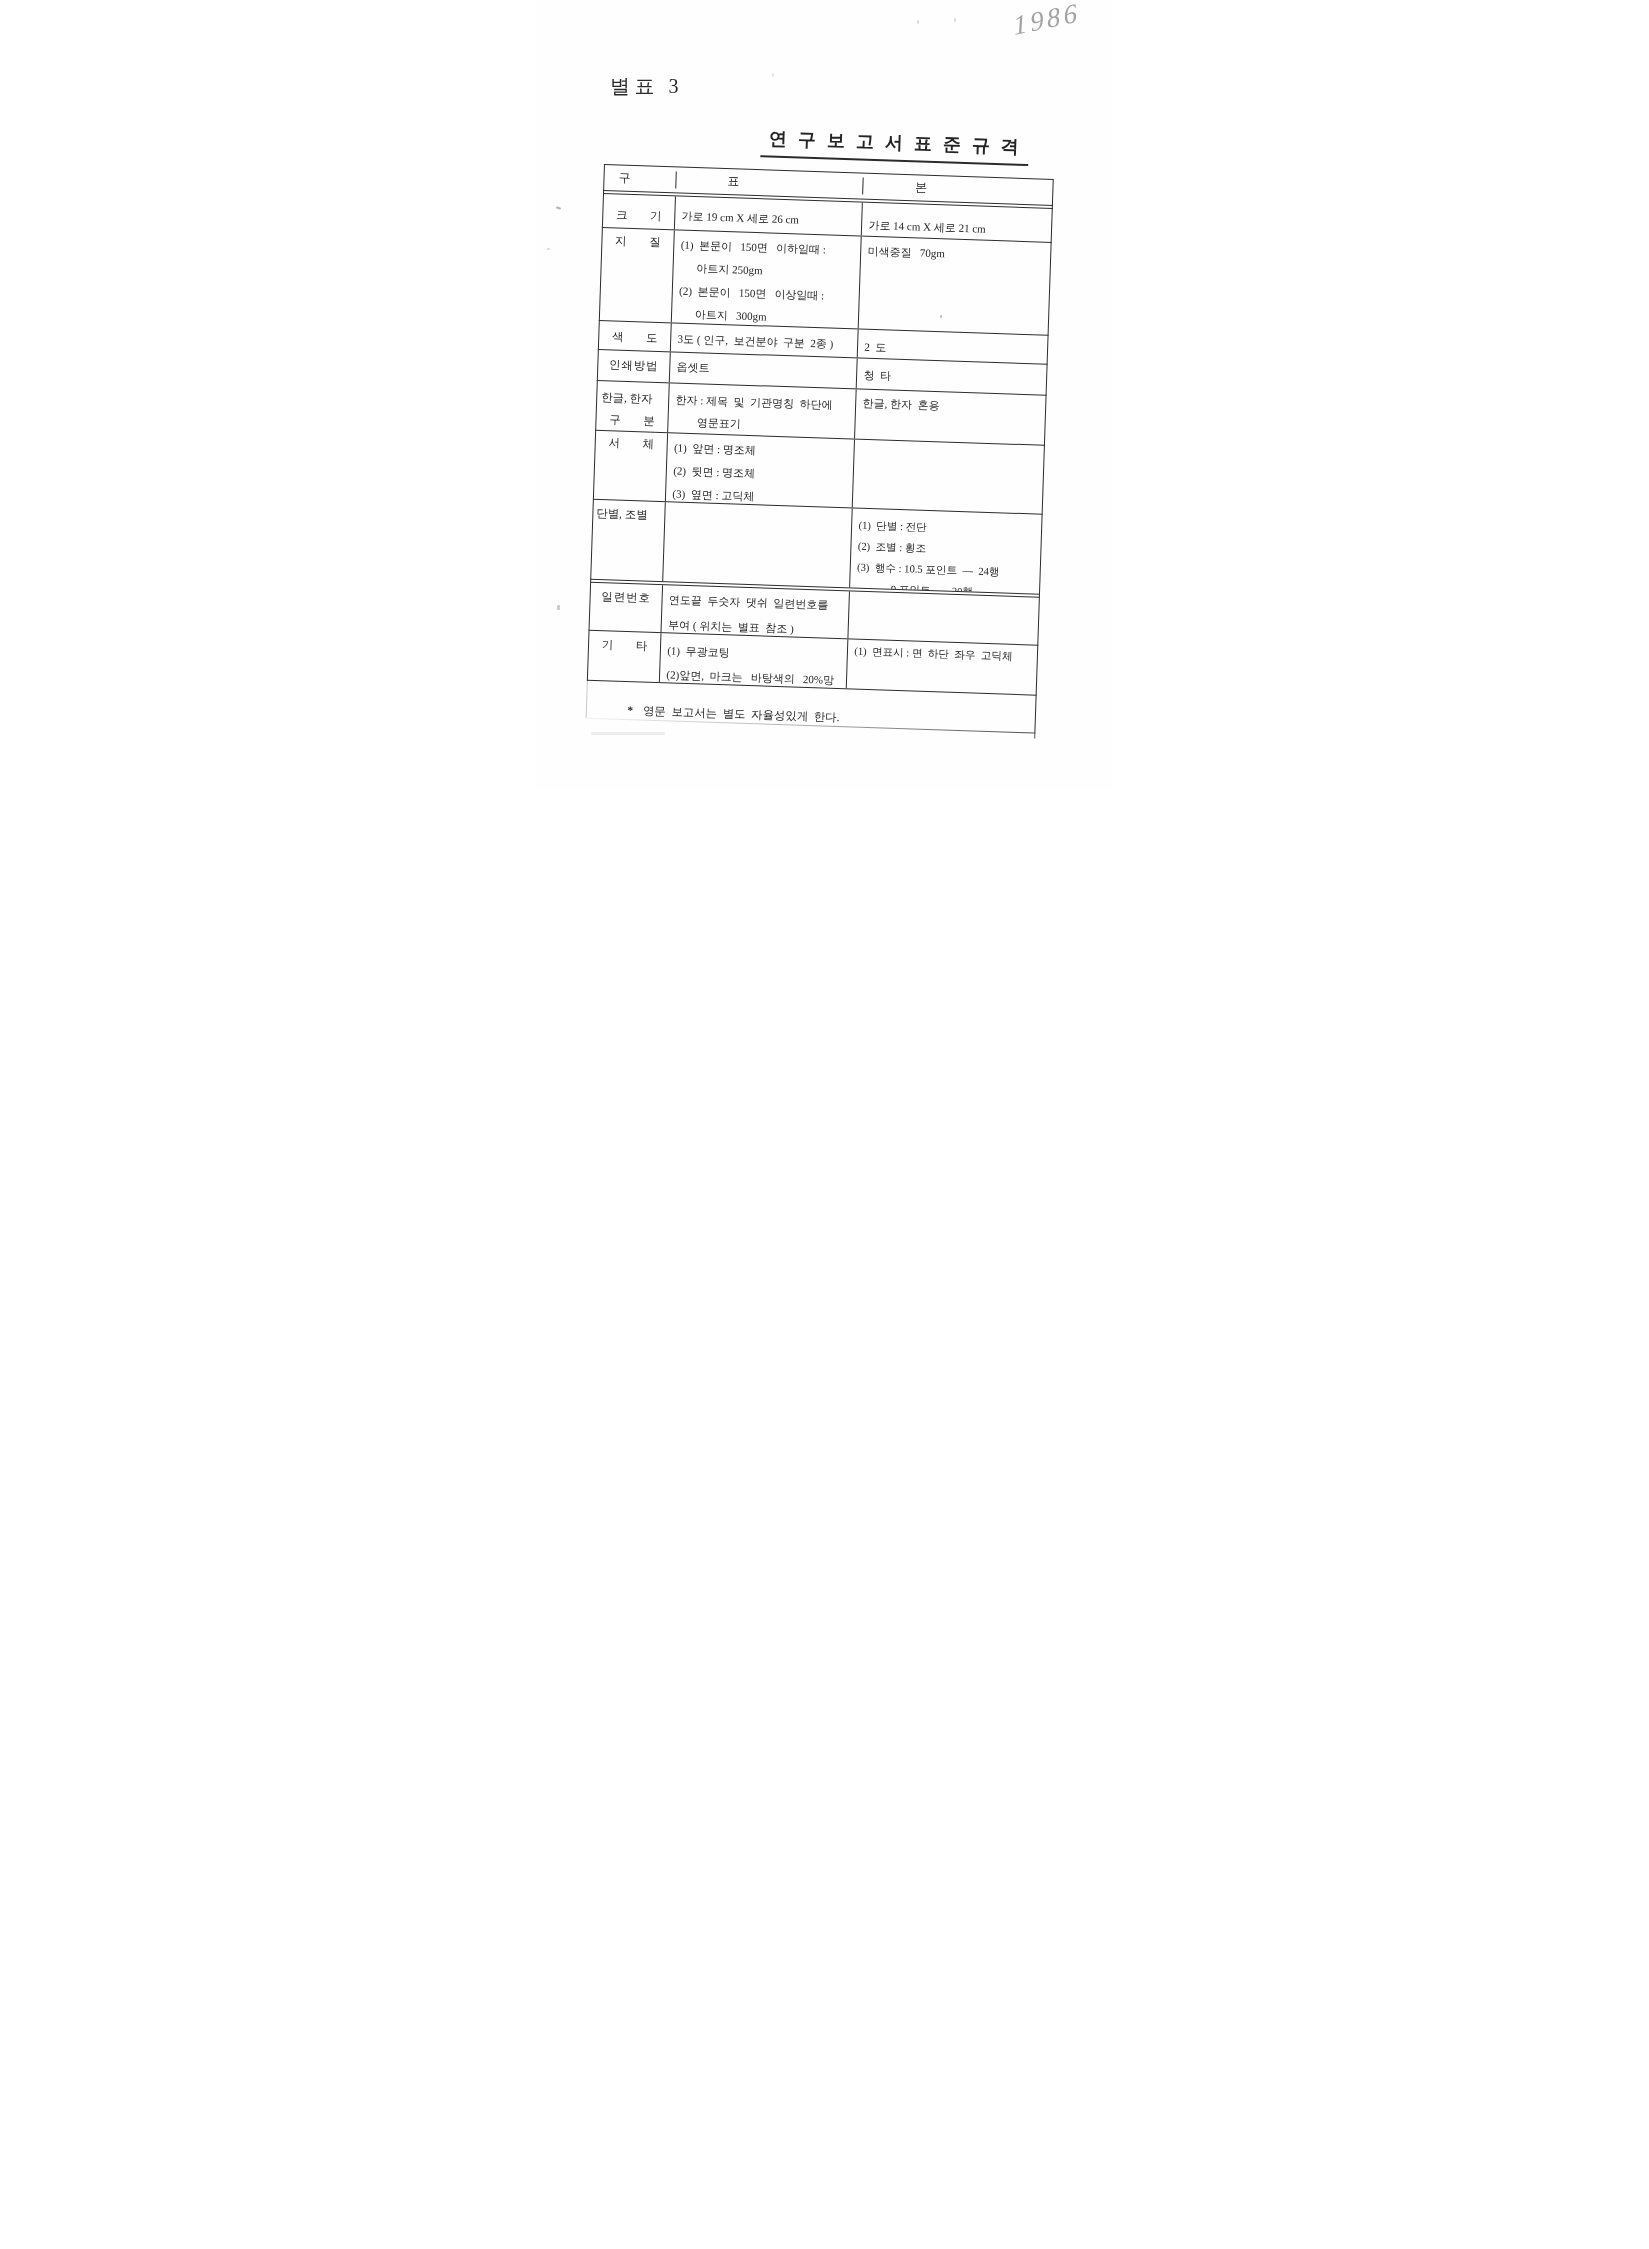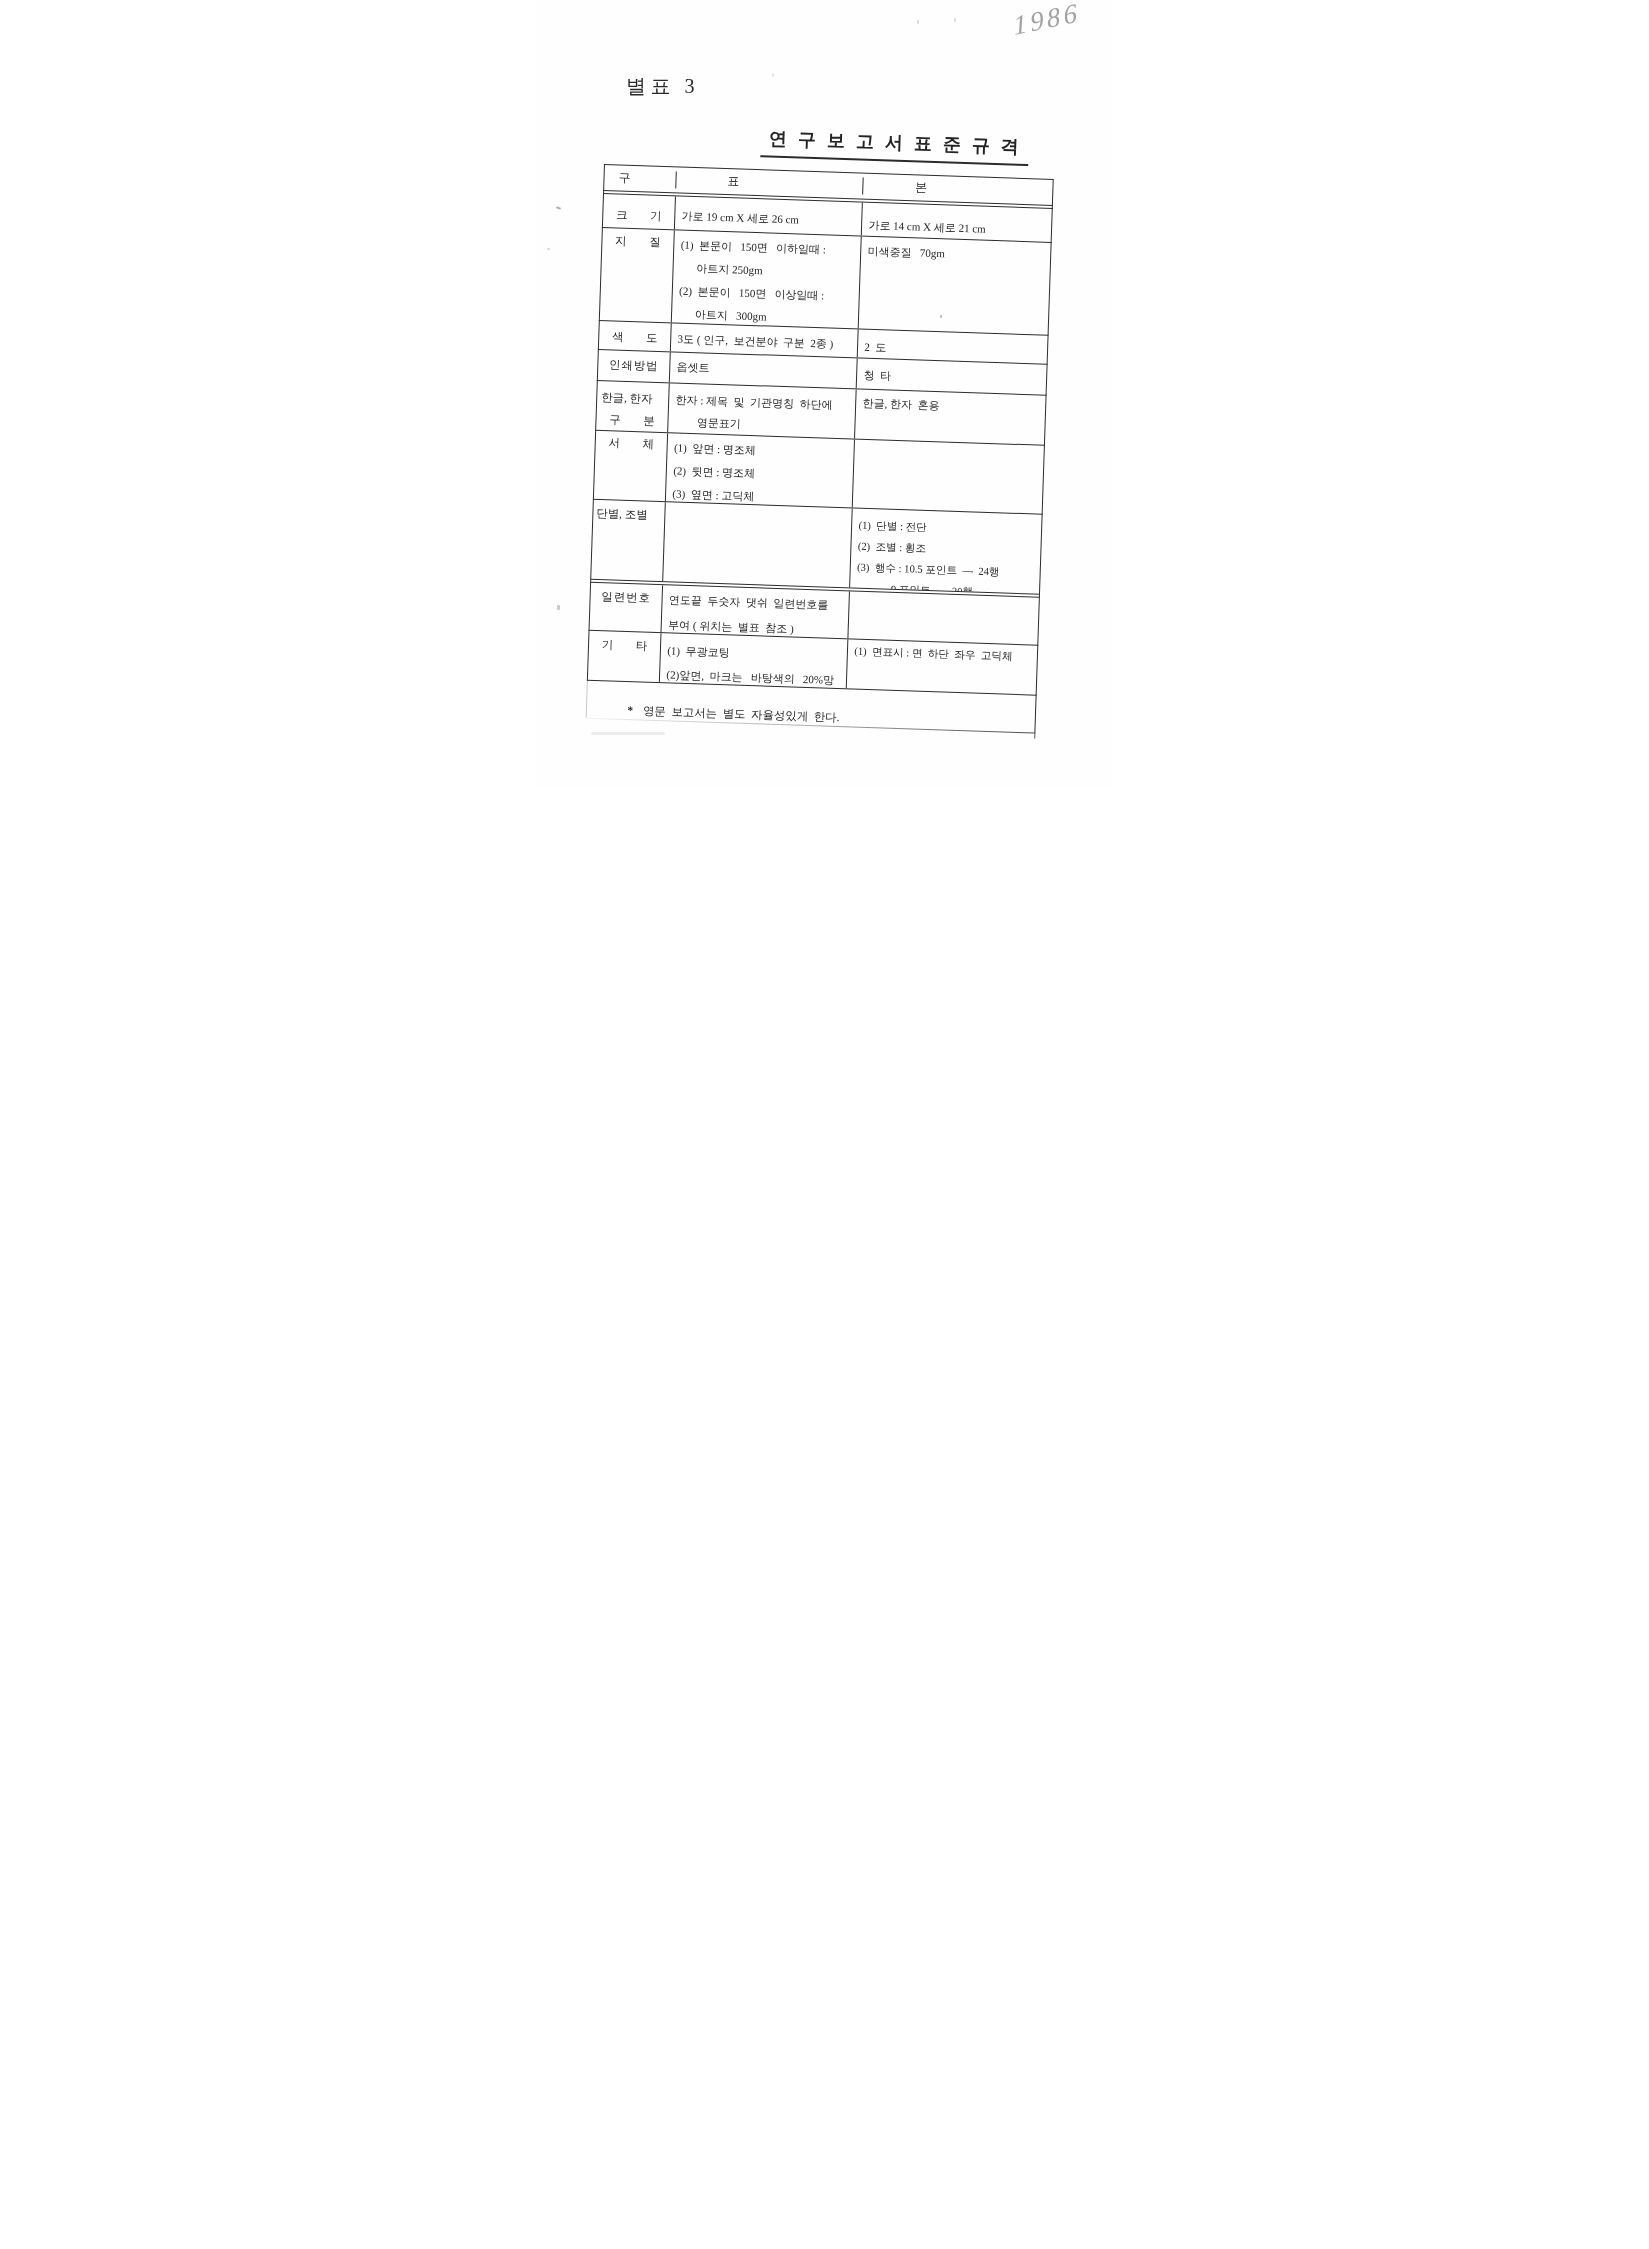--- a/index.html
+++ b/index.html
@@ -7,21 +7,21 @@
     position:relative;
     width:577px;height:788px;
     margin:0 auto;
     background:#fefefe;
     overflow:hidden;
     font-family:"Liberation Serif","DejaVu Serif",serif;
     color:#1e1e1e;
   }
   
   .appendix{
-    position:absolute;left:90px;top:73px;
+    position:absolute;left:74px;top:73px;
     font-size:20px;letter-spacing:4.5px;color:#2a2a2a;
   }
   .year{
     position:absolute;left:476px;top:11px;
     font-size:27px;font-style:italic;letter-spacing:3.5px;
     color:#a2a2a2;
     transform:rotate(-12deg) skewX(-6deg);
     transform-origin:left top;
   }
   

